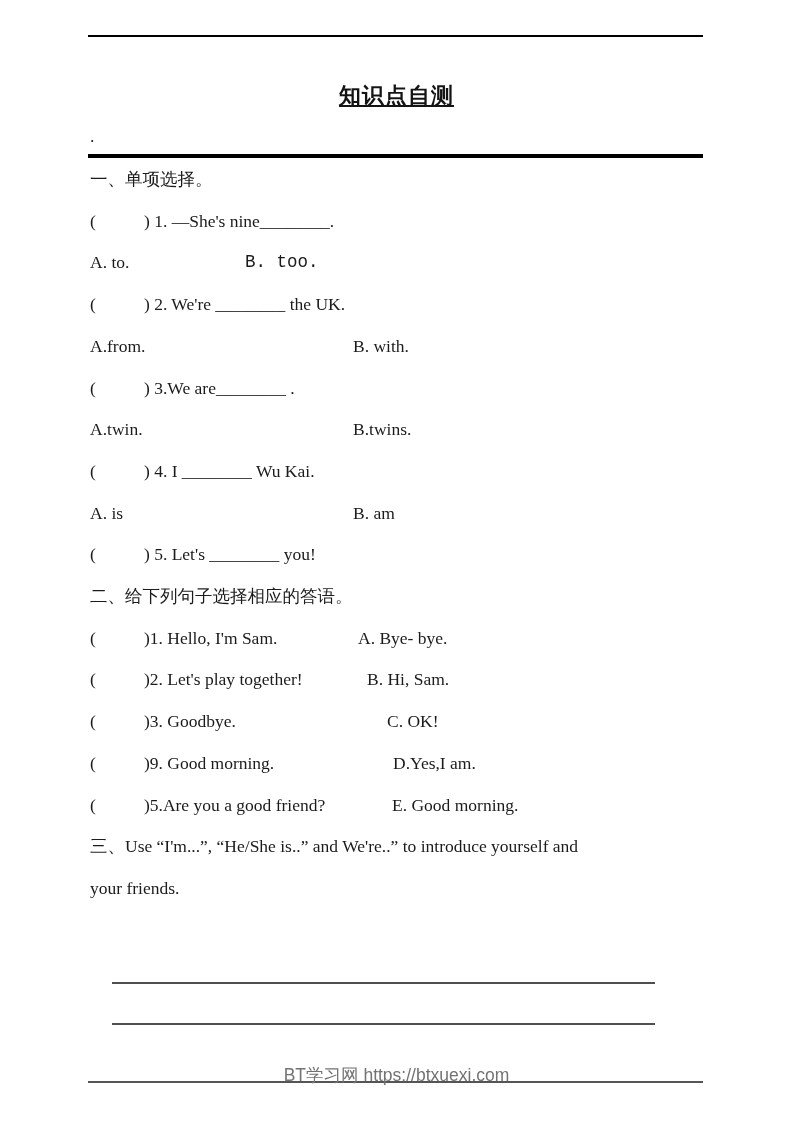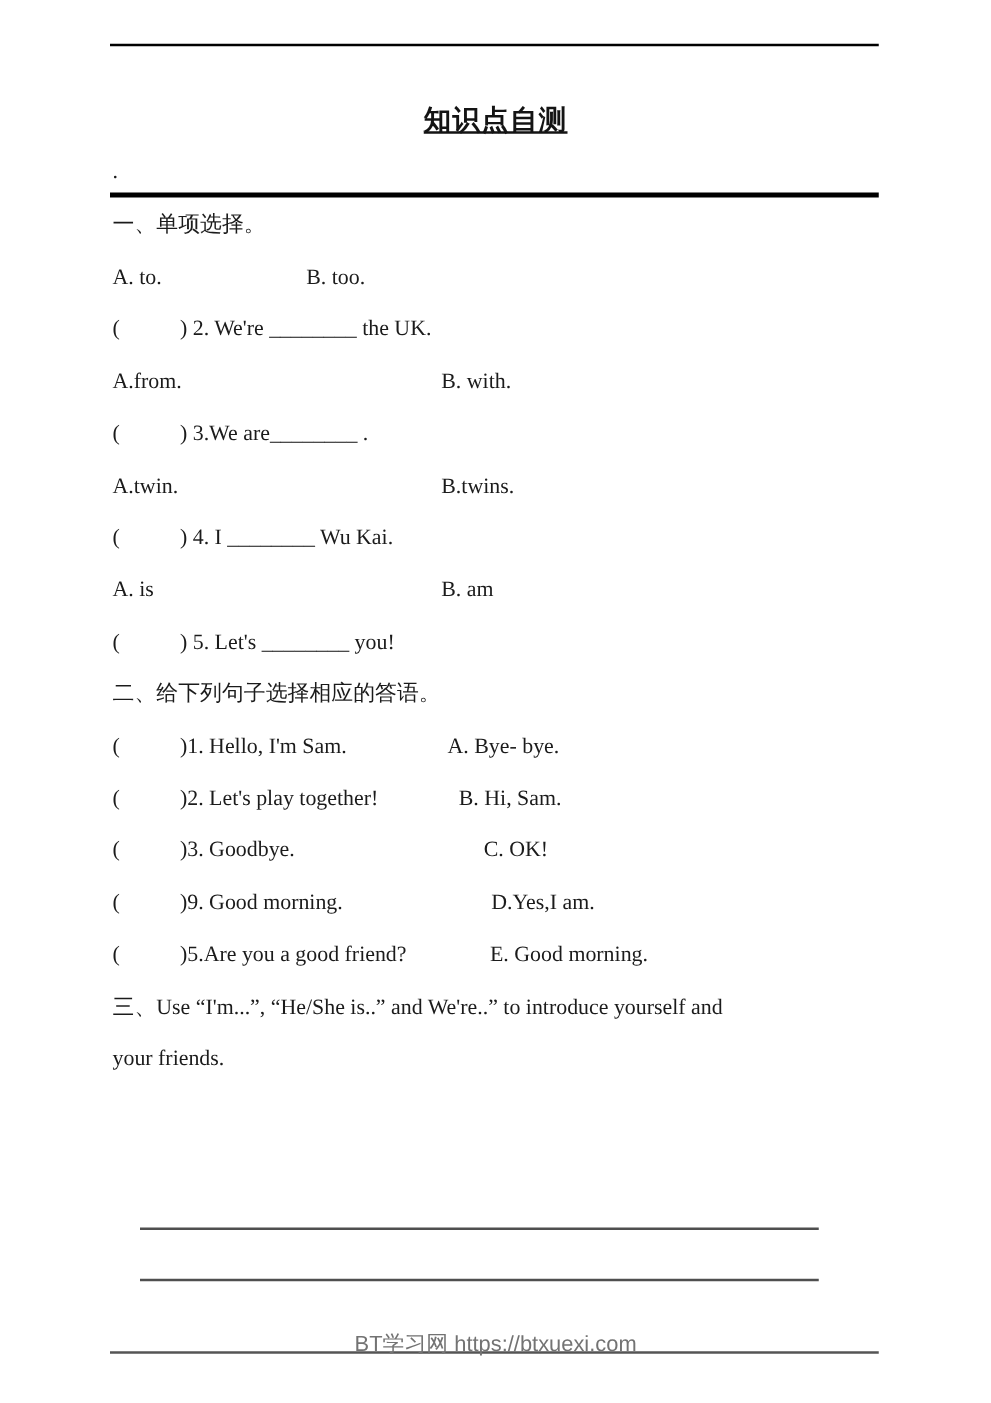--- a/index.html
+++ b/index.html
@@ -36,21 +36,21 @@
     font-size: 17.5px;
   }
   .line {
     position: relative;
     margin: 0;
     line-height: 41.7px;
     white-space: pre;
   }
   .right { position: absolute; top: 0; }
   
-  .b1 { left: 155px; }
+  .b1 { left: 155px; font-family: Liberation Mono, monospace; }
   .b2 { left: 263px; }
   .b3 { left: 263px; }
   .b4 { left: 263px; }
   .b5 { left: 272px; }
   
   .m1 { left: 268px; }
   .m2 { left: 277px; }
   .m3 { left: 297px; }
   .m4 { left: 303px; }
   .m5 { left: 302px; }
@@ -81,20 +81,21 @@
   <h1 class="title">知识点自测</h1>
 
   <span class="stray-dot">.</span>
 
   <div class="rule-thick"></div>
 
   <div class="body">
 
     <p class="line">一、单项选择。</p>
 
+    <p class="line">(           ) 1. —She's nine________.</p>
     <p class="line"><span>A. to.</span><span class="right b1">B. too.</span></p>
 
     <p class="line">(           ) 2. We're ________ the UK.</p>
     <p class="line"><span>A.from.</span><span class="right b2">B. with.</span></p>
 
     <p class="line">(           ) 3.We are________ .</p>
     <p class="line"><span>A.twin.</span><span class="right b3">B.twins.</span></p>
 
     <p class="line">(           ) 4. I ________ Wu Kai.</p>
     <p class="line"><span>A. is</span><span class="right b4">B. am</span></p>

